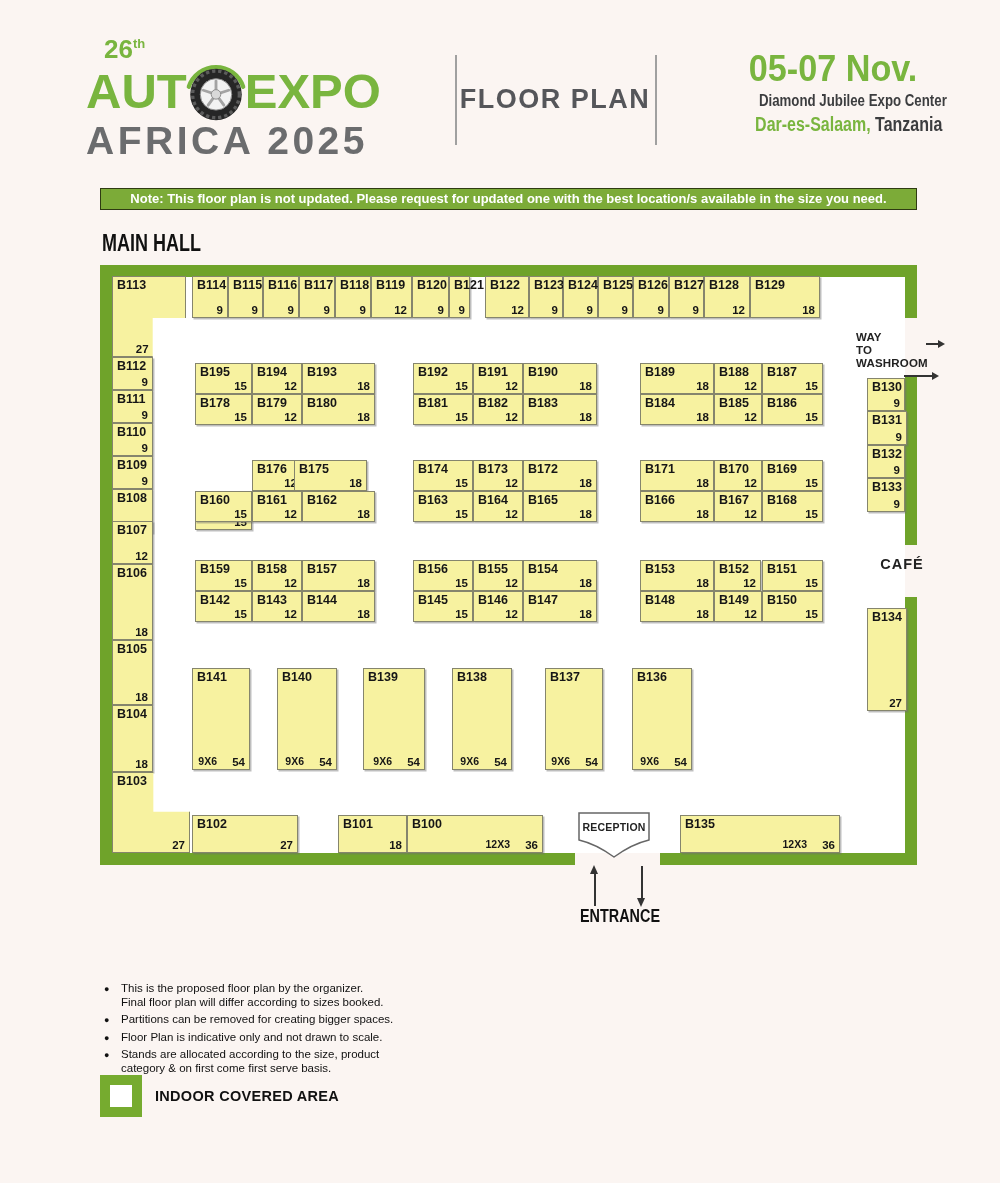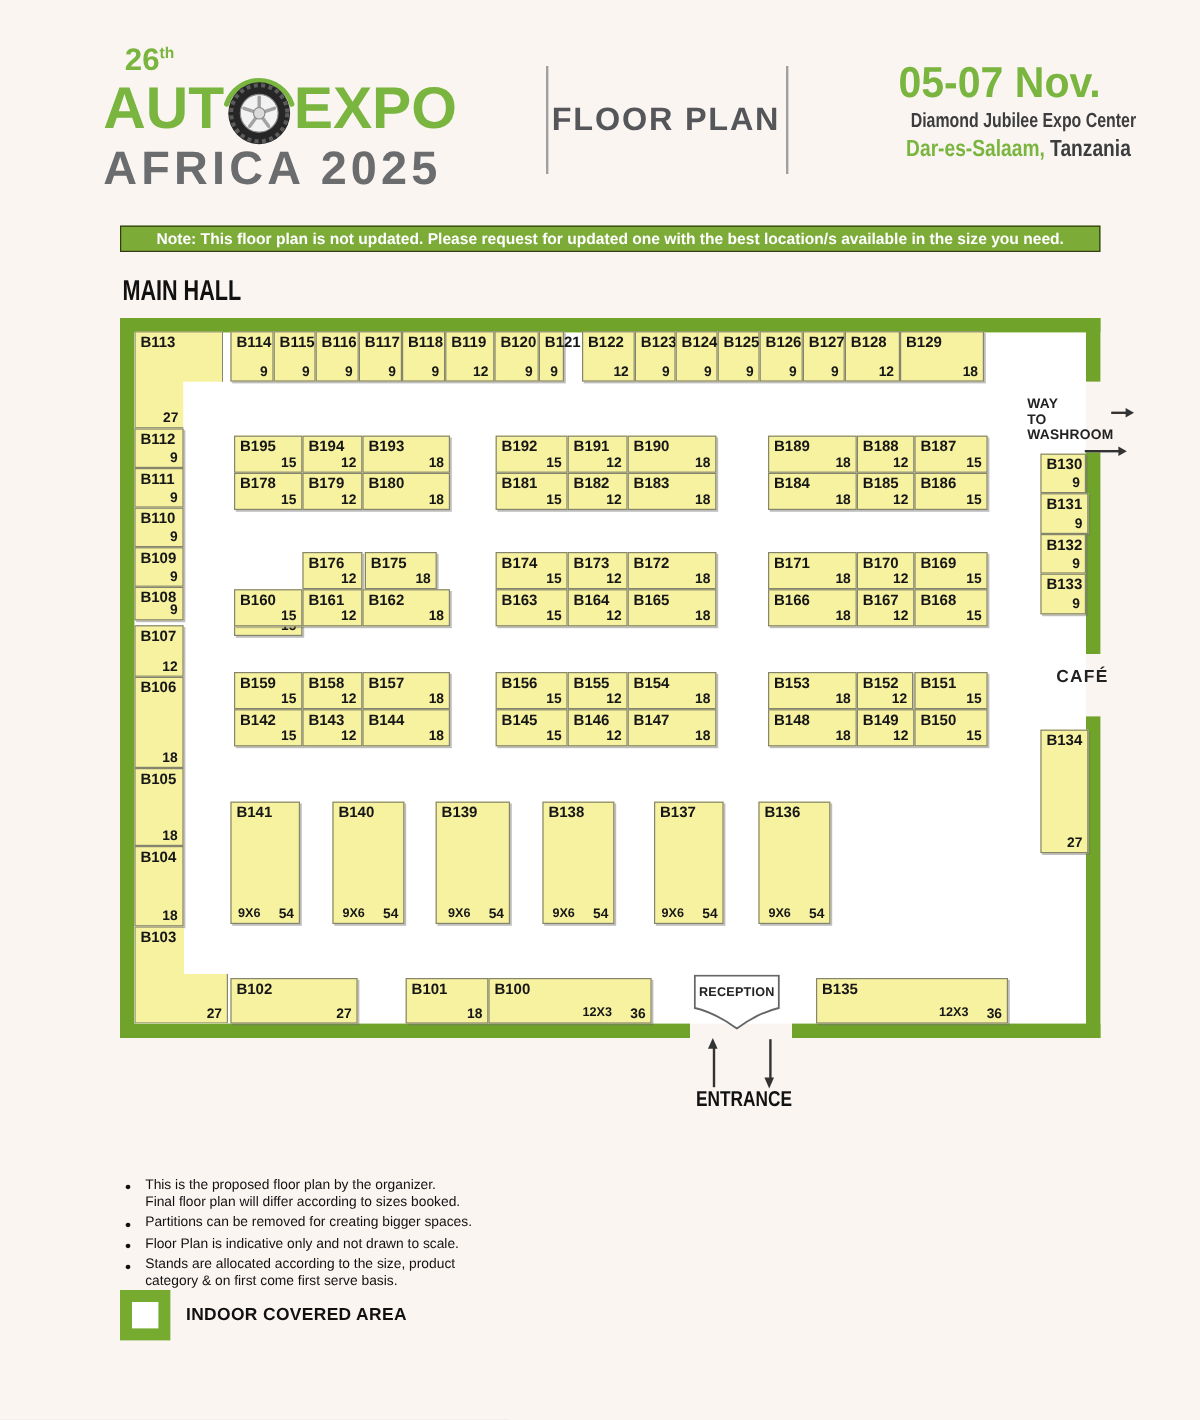--- a/index.html
+++ b/index.html
@@ -207,21 +207,21 @@
         <span class="bsz">9</span>
       </div>
       <div class="booth" style="left: 112px; top: 423px; width: 41px; height: 33px;">
         <span class="bid">B110</span>
         <span class="bsz">9</span>
       </div>
       <div class="booth" style="left: 112px; top: 456px; width: 41px; height: 33px;">
         <span class="bid">B109</span>
         <span class="bsz">9</span>
       </div>
-      <div class="booth" style="left: 112px; top: 489px; width: 41px; height: 28px;">
+      <div class="booth" style="left: 112px; top: 489px; width: 41px; height: 44px;">
         <span class="bid">B108</span>
         <span class="bsz">9</span>
       </div>
       <div class="booth" style="left: 112px; top: 521px; width: 41px; height: 43px;">
         <span class="bid">B107</span>
         <span class="bsz">12</span>
       </div>
       <div class="booth" style="left: 112px; top: 564px; width: 41px; height: 76px;">
         <span class="bid">B106</span>
         <span class="bsz">18</span>
@@ -331,21 +331,21 @@
         <span class="bsz">15</span>
       </div>
       <div class="booth" style="left: 195px; top: 460px; width: 57px; height: 31px; margin-top: 39px;">
         <span class="bid">B177</span>
         <span class="bsz">15</span>
       </div>
       <div class="booth" style="left: 252px; top: 460px; width: 50px; height: 31px;">
         <span class="bid">B176</span>
         <span class="bsz">12</span>
       </div>
-      <div class="booth" style="left: 304px; top: 460px; width: 60px; height: 31px; padding-left: 19px;">
+      <div class="booth" style="left: 294px; top: 460px; width: 73px; height: 31px; padding-left: 19px;">
         <span class="bid">B175</span>
         <span class="bsz">18</span>
       </div>
       <div class="booth" style="left: 195px; top: 491px; width: 57px; height: 31px;">
         <span class="bid">B160</span>
         <span class="bsz">15</span>
       </div>
       <div class="booth" style="left: 252px; top: 491px; width: 50px; height: 31px;">
         <span class="bid">B161</span>
         <span class="bsz">12</span>

